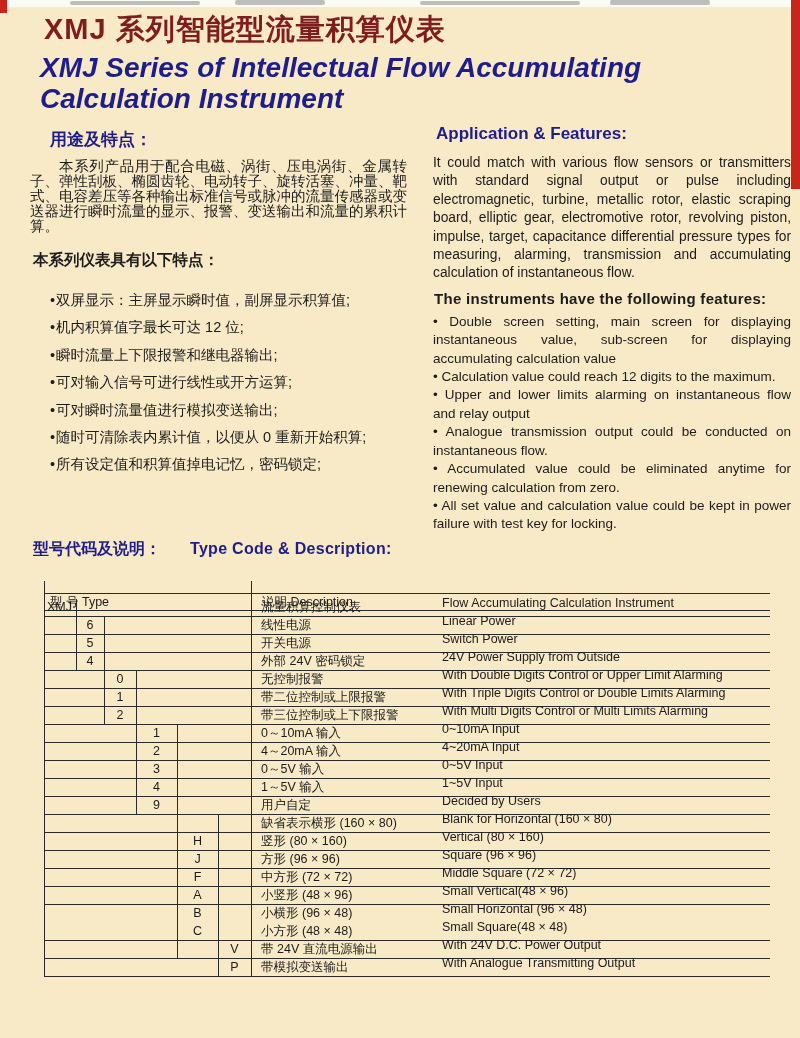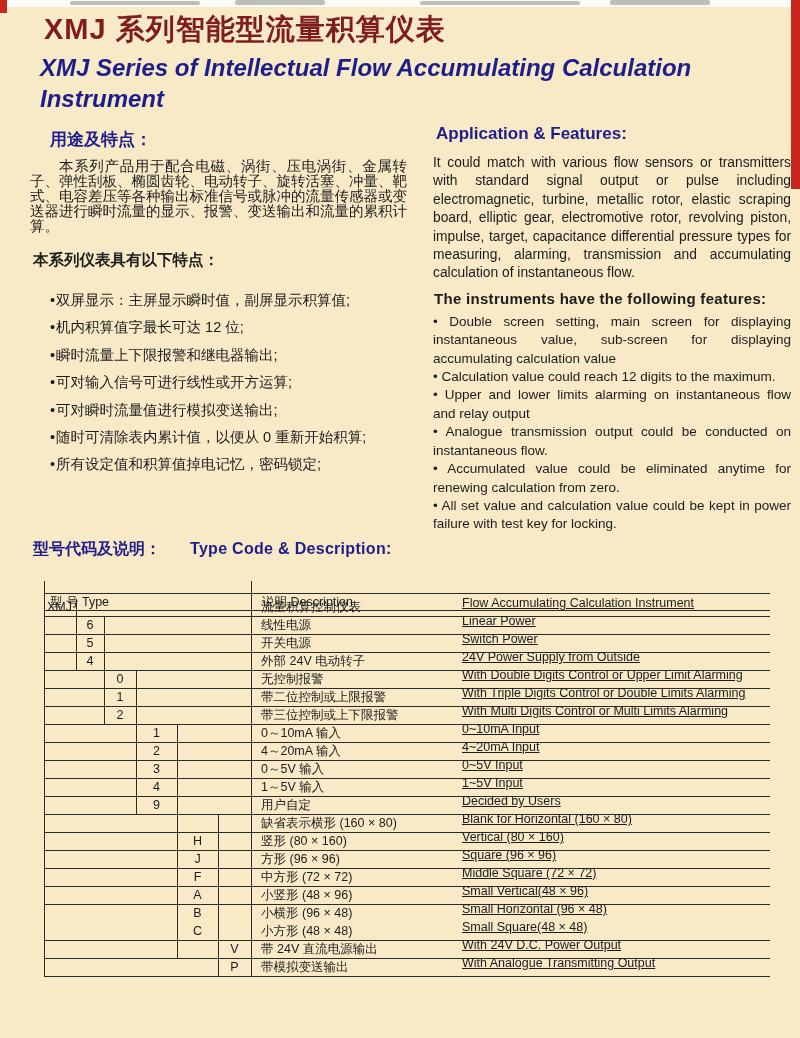--- a/index.html
+++ b/index.html
@@ -10,21 +10,21 @@
     color:#1c1c1c;
     -webkit-font-smoothing:antialiased;
   }
   
   .top-strip{position:absolute;left:0;top:0;width:800px;height:7px;background:#fbfbf6;}
   .smudge{position:absolute;background:#8a8a86;opacity:.55;border-radius:2px;}
   .red-corner{position:absolute;left:0;top:0;width:7px;height:13px;background:#c8251c;}
   .red-strip{position:absolute;left:791px;top:0;width:9px;height:189px;background:#c8251c;}
 
   .title-cn{position:absolute;left:44px;top:10px;font-size:29px;font-weight:bold;color:#7f1d1d;letter-spacing:1px;white-space:nowrap;text-align:right;}
-  .title-en{position:absolute;left:40px;top:52px;width:740px;font-size:24px;line-height:31px;font-weight:bold;font-style:italic;color:#1d1d8c;}
+  .title-en{position:absolute;left:40px;top:52px;width:740px;font-size:28px;line-height:31px;font-weight:bold;font-style:italic;color:#1d1d8c;}
 
   .col-left{position:absolute;left:30px;top:128px;width:377px;}
   .col-right{position:absolute;left:427px;top:124px;width:358px;margin-left:6px;}
 
   .sec-head-cn{font-size:17px;font-weight:bold;color:#1d1d8c;margin:0 0 8px 20px;}
   .sec-head-en{font-size:17px;font-weight:bold;color:#1d1d8c;margin:0 0 10px 3px;}
 
   .para-cn{font-size:14.5px;line-height:15px;text-align:justify;text-indent:2em;margin:0;}
   .para-en{font-size:13.8px;line-height:18.4px;text-align:justify;margin:0;}
 
@@ -49,21 +49,21 @@
   .row.topb{border-top:1px solid #2b2b2b;}
   .row span{position:absolute;font-size:12.5px;line-height:17px;white-space:nowrap;}
   .code{text-align:center;}
   .lvl0 .code{left:3px;width:34px;text-align:left;}
   .lvl1 .code{left:32px;width:28px;}
   .lvl2 .code{left:60px;width:32px;}
   .lvl3 .code{left:92px;width:41px;}
   .lvl4 .code{left:133px;width:41px;}
   .lvl5 .code{left:174px;width:33px;}
   .cn-desc{left:217px;}
-  .en-desc{left:418px;transform:translateY(-4px);text-decoration:underline;}
+  .en-desc{left:398px;transform:translateY(-4px);}
   .hdr-type{left:6px;}
   .hdr-desc{left:218px;}
   .vline{position:absolute;width:1px;background:#2b2b2b;}
 </style>
 </head>
 <body>
 
 <div class="top-strip">
   <div class="smudge" style="left:70px;top:1px;width:130px;height:4px;"></div>
   <div class="smudge" style="left:235px;top:0;width:90px;height:5px;"></div>
@@ -133,21 +133,21 @@
     <span class="cn-desc">线性电源</span>
     <span class="en-desc">Linear Power</span>
   </div>
   <div class="row lvl1" style="top:54px;">
     <span class="code">5</span>
     <span class="cn-desc">开关电源</span>
     <span class="en-desc">Switch Power</span>
   </div>
   <div class="row lvl1" style="top:72px;">
     <span class="code">4</span>
-    <span class="cn-desc">外部 24V 电动转子</span>
+    <span class="cn-desc">外部 24V 密码锁定</span>
     <span class="en-desc">24V Power Supply from Outside</span>
   </div>
   <div class="row lvl2" style="top:90px;">
     <span class="code">0</span>
     <span class="cn-desc">无控制报警</span>
     <span class="en-desc">With Double Digits Control or Upper Limit Alarming</span>
   </div>
   <div class="row lvl2" style="top:108px;">
     <span class="code">1</span>
     <span class="cn-desc">带二位控制或上限报警</span>

